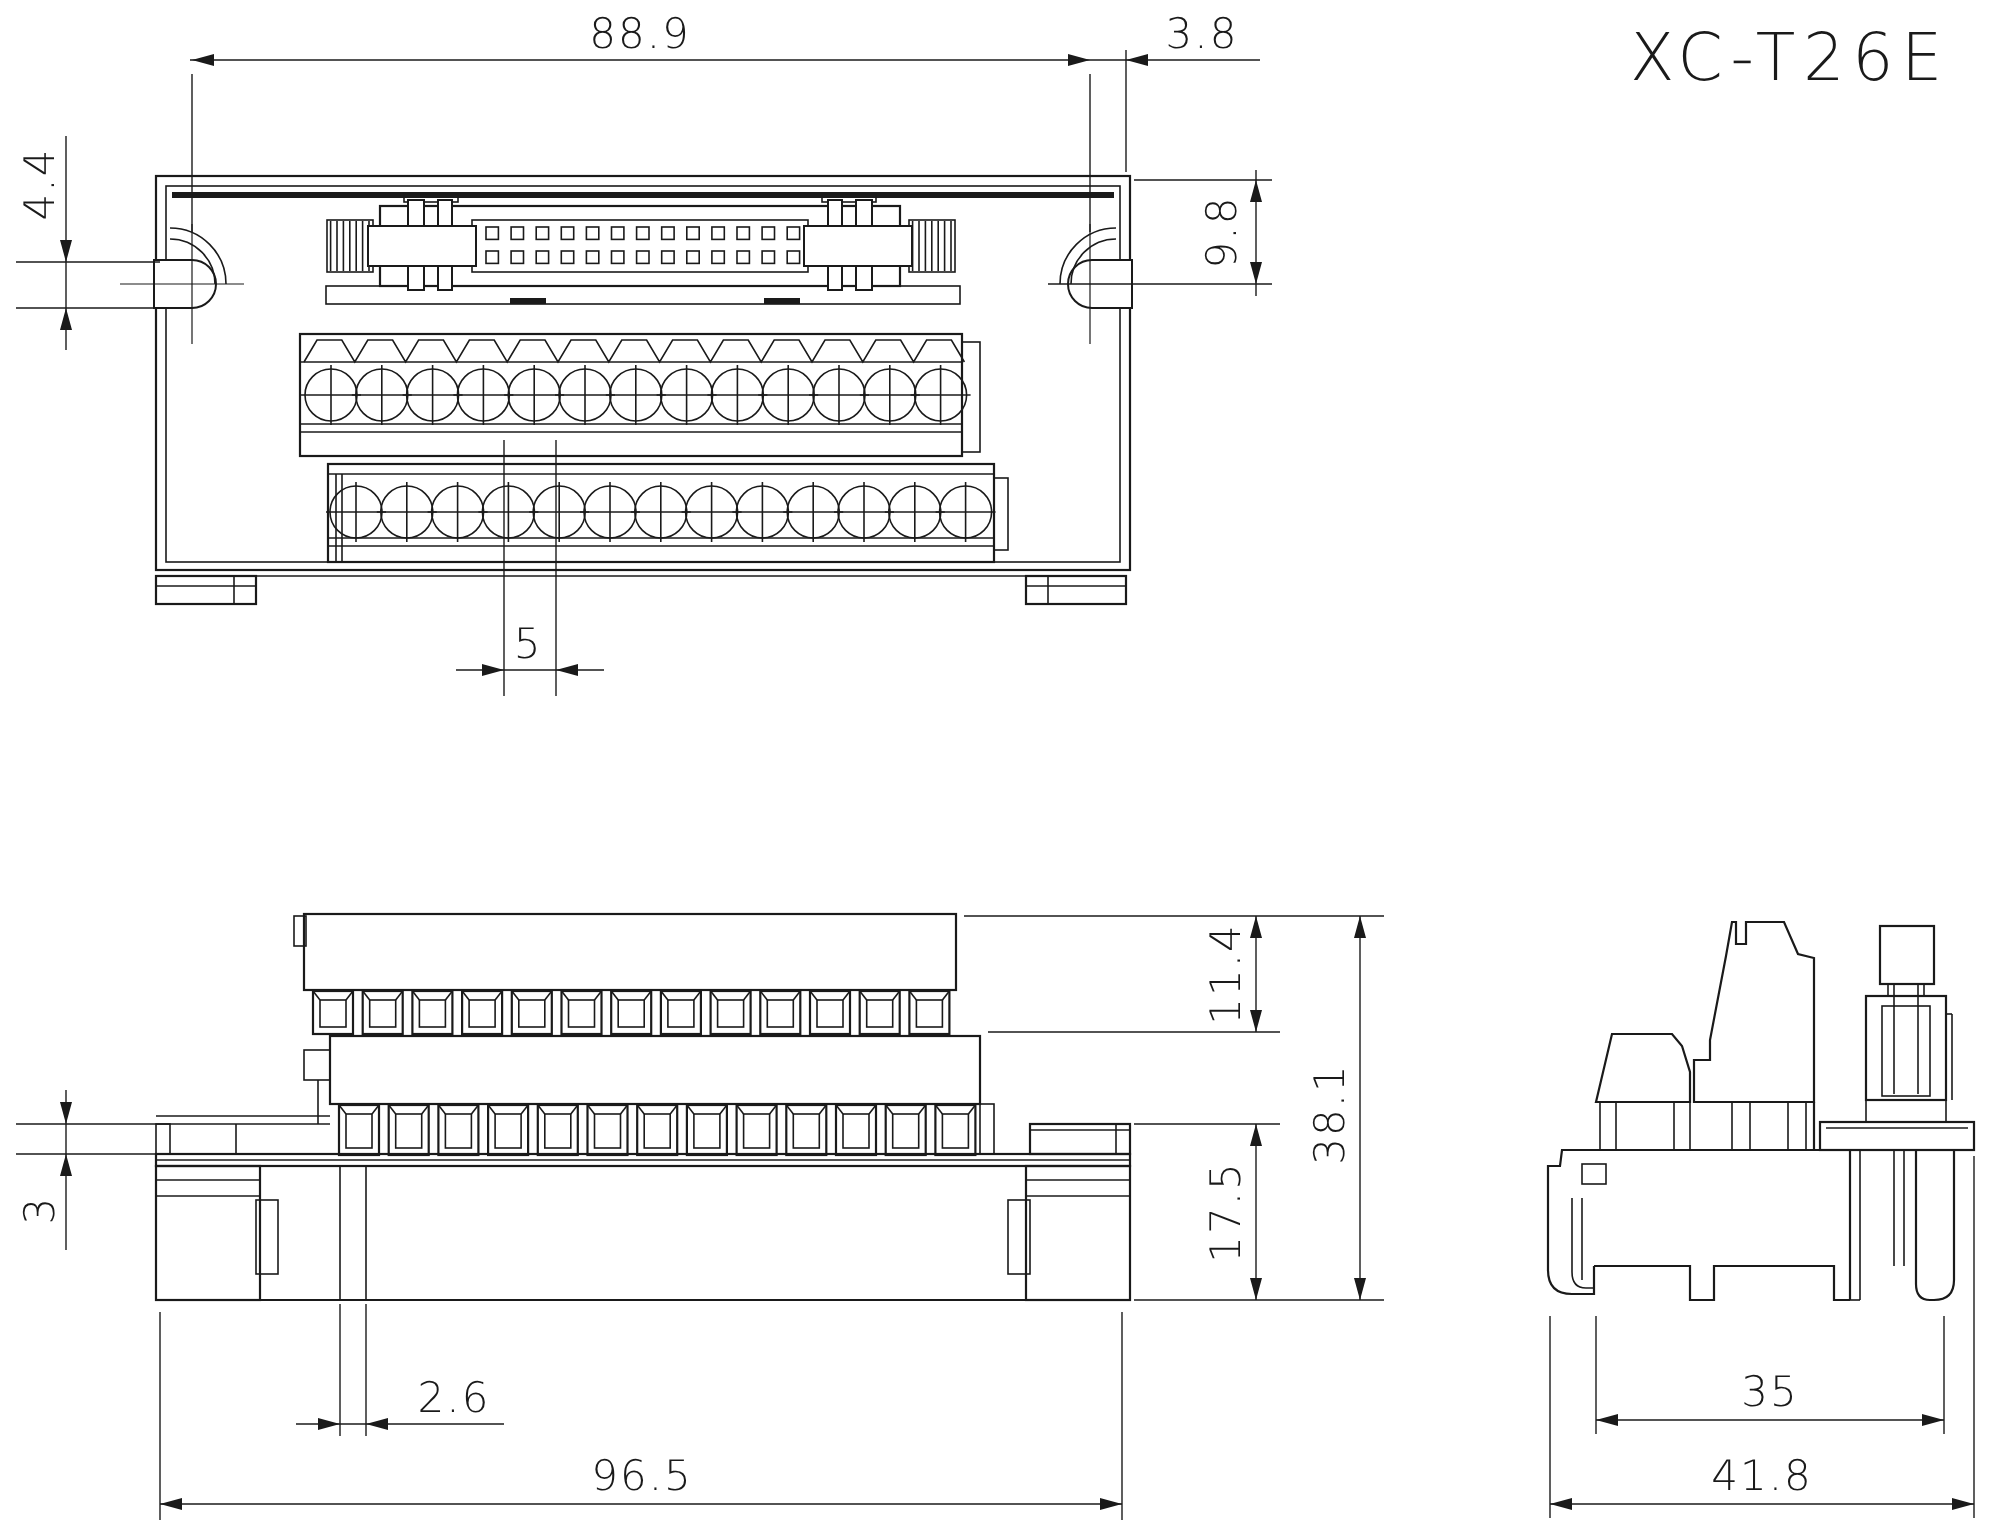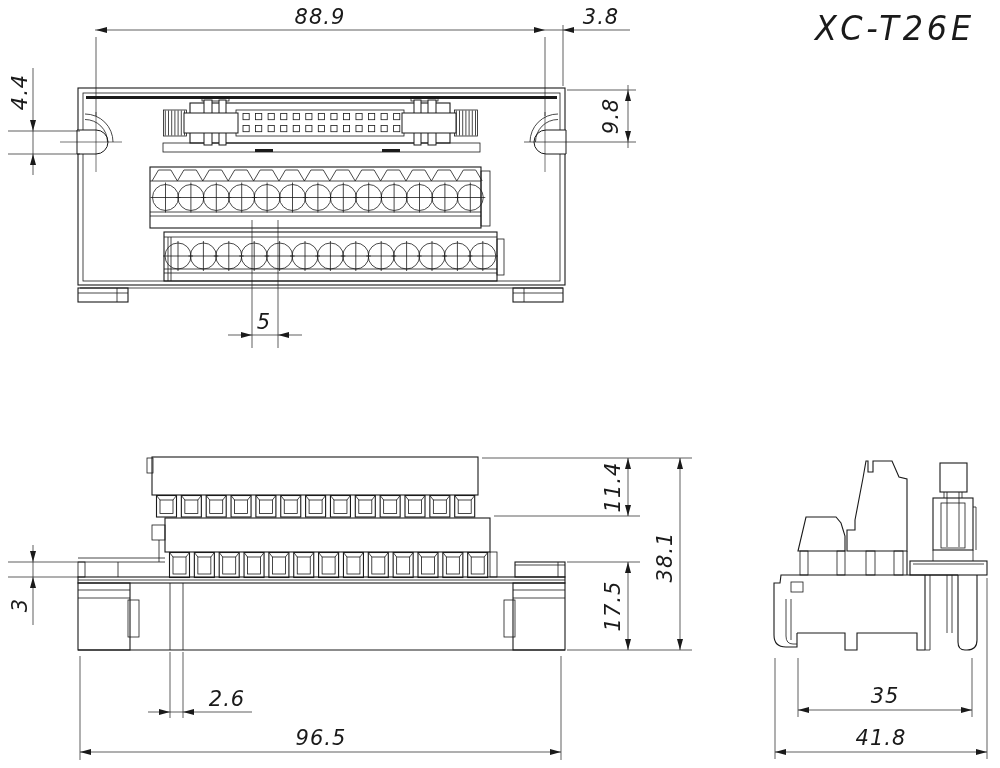--- a/index.html
+++ b/index.html
@@ -1,17 +1,17 @@
 <!DOCTYPE html>
 <html style="--ink: #1a1a1a; --paper: #ffffff;"><head>
 <meta charset="utf-8">
 <style>
   :root { --ink:#1a1a1a; --paper:#ffffff; }
   html,body { margin:0; padding:0; background:var(--paper); }
-  #stage { width:1000px; height:768px; background:var(--paper); position:relative; overflow:hidden;font-style:italic; }
+  #stage { width:1000px; height:768px; background:var(--paper); position:relative; overflow:hidden; }
   svg { display:block; }
   .ln  { fill:none; stroke:var(--ink); stroke-width:1.1; }
   .thk { fill:none; stroke:var(--ink); stroke-width:3; }
   .det { fill:none; stroke:var(--ink); stroke-width:.8; }
   .wln { fill:var(--paper); stroke:var(--ink); stroke-width:1; }
   .dim { fill:none; stroke:var(--ink); stroke-width:.7; }
   .cl  { fill:none; stroke:var(--ink); stroke-width:.6; }
   .ar  { fill:var(--ink); stroke:none; }
   text { fill:var(--ink); }
   .dimtext { font-family:"DejaVu Sans", sans-serif; font-size:21px; font-weight:300; letter-spacing:1px; }

